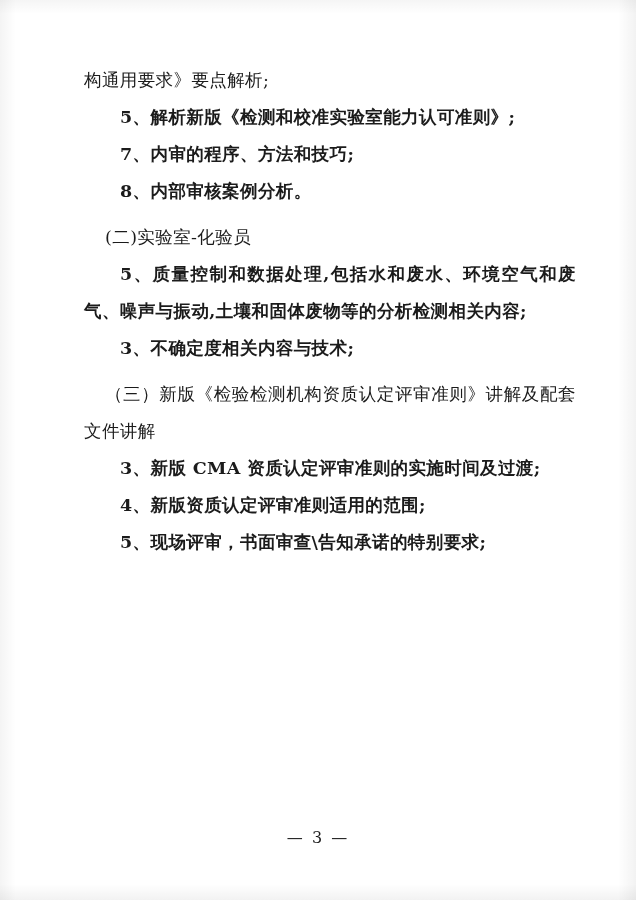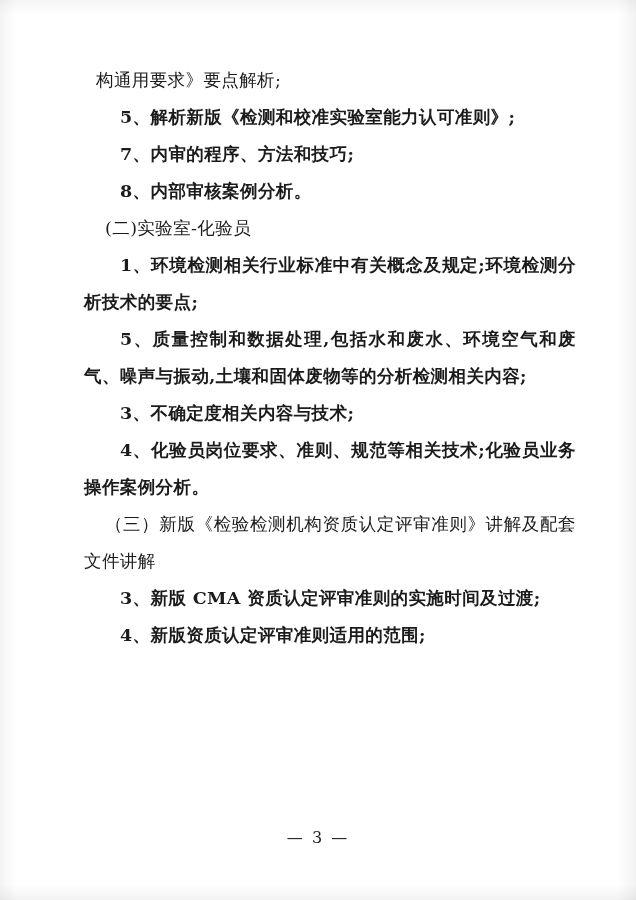--- a/index.html
+++ b/index.html
@@ -35,22 +35,22 @@
   .para {
     color: #1b1b1b;
     font-size: 17.5px;
     line-height: 37px;
     letter-spacing: 0.4px;
     margin: 0;
     text-align: justify;
     text-justify: inter-ideograph;
     white-space: pre-wrap;
   }
-  .indent-0 { text-indent: 0; margin-left: 12px; }
-  .indent-1 { text-indent: 21px; }
+  .indent-0 { text-indent: 0; }
+  .indent-1 { text-indent: 21px; margin-top: 9px; }
   .indent-2 { text-indent: 36px; font-weight: bold; }
 
   .footer {
     position: absolute;
     left: 0;
     right: 0;
     top: 828px;
     text-align: center;
     color: #1b1b1b;
     font-size: 16px;
@@ -61,22 +61,21 @@
 </head>
 <body>
 
 <div class="page">
   <div class="content">
     <p class="para indent-0">构通用要求》要点解析;</p>
     <p class="para indent-2">5、解析新版《检测和校准实验室能力认可准则》;</p>
     <p class="para indent-2">7、内审的程序、方法和技巧;</p>
     <p class="para indent-2">8、内部审核案例分析。</p>
     <p class="para indent-1">(二)实验室-化验员</p>
-    <p class="para indent-2">1、环境检测相关行业标准中有关概念及规定;环境检测分析技术的要点;</p>
     <p class="para indent-2">5、质量控制和数据处理,包括水和废水、环境空气和废气、噪声与振动,土壤和固体废物等的分析检测相关内容;</p>
     <p class="para indent-2">3、不确定度相关内容与技术;</p>
-    <p class="para indent-2">4、化验员岗位要求、准则、规范等相关技术;化验员业务操作案例分析。</p>
     <p class="para indent-1">（三）新版《检验检测机构资质认定评审准则》讲解及配套文件讲解</p>
     <p class="para indent-2">3、新版 CMA 资质认定评审准则的实施时间及过渡;</p>
     <p class="para indent-2">4、新版资质认定评审准则适用的范围;</p>
+    <p class="para indent-2">5、现场评审，书面审查\告知承诺的特别要求;</p>
   </div>
   <div class="footer">— 3 —</div>
 </div>
 
 </body></html>

